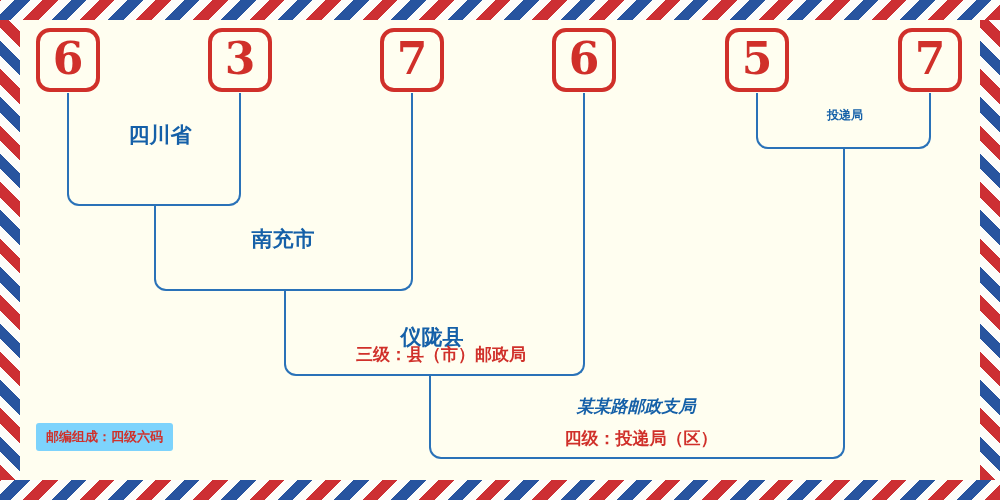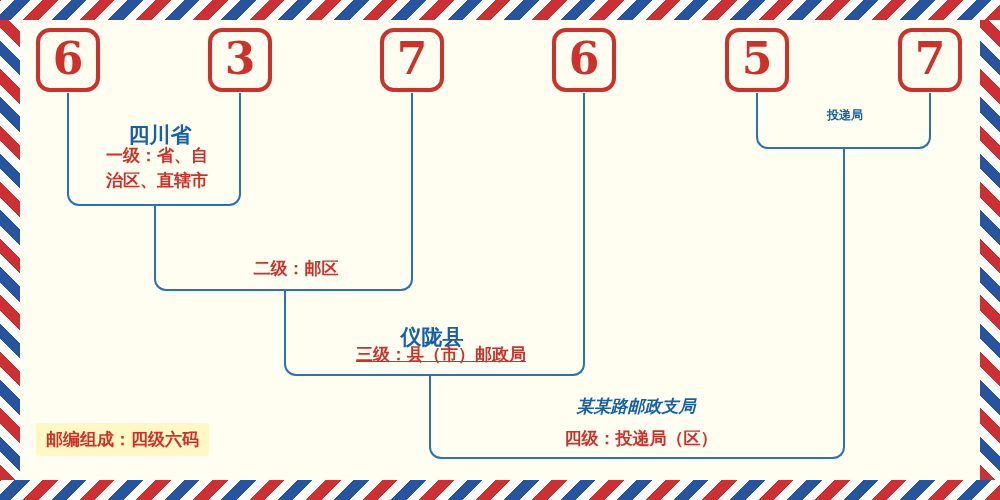--- a/index.html
+++ b/index.html
@@ -28,21 +28,21 @@
     border-radius:0 0 12px 12px;
   }
   .vline{position:absolute;width:2px;background:#2a72b8;}
   .blue-label{position:absolute;color:#1560a8;font-weight:bold;text-align:center;}
   .red-label{position:absolute;color:#d0302a;font-weight:bold;text-align:center;}
   .sz21{font-size:21px;line-height:26px;}
   .sz19{font-size:12px;line-height:24px;}
   .sz17{font-size:17px;line-height:25px;}
   .footer-note{
     position:absolute;left:36px;top:423px;padding:5px 10px;border-radius:3px;
-    background:#fef9c3;color:#d0302a;font-weight:bold;font-size:17px;font-family:Liberation Mono, monospace;
+    background:#7dd3fc;color:#d0302a;font-weight:bold;font-size:13px;font-family:Liberation Mono, monospace;
   }
 </style>
 </head>
 <body>
 
 <div class="stage">
 
   <div class="stripe stripe-h" style="left:0;top:0;width:1000px;height:20px;"></div>
   <div class="stripe stripe-h" style="left:0;top:480px;width:1000px;height:20px;"></div>
   <div class="stripe stripe-v" style="left:0;top:20px;width:20px;height:460px;"></div>
@@ -74,29 +74,25 @@
 
   <div class="bracket" style="left:284px;top:290px;width:301px;height:86px;"></div>
   <div class="vline" style="left:583px;top:93px;height:199px;"></div>
 
   <div class="bracket" style="left:429px;top:375px;width:416px;height:84px;"></div>
   <div class="vline" style="left:843px;top:147px;height:230px;"></div>
 
   <div class="bracket" style="left:756px;top:93px;width:175px;height:56px;"></div>
 
   <div class="blue-label sz21" style="left:90px;top:122px;width:140px;">四川省</div>
-  <div class="red-label sz17" style="left:77px;top:143px;width:160px;">
-    <span style="display:block;">一级：省、自</span>
-    <span style="display:block;">治区、直辖市</span>
-  </div>
 
-  <div class="red-label sz17" style="left:216px;top:256px;width:160px;">二级：邮区</div>
+  <div class="blue-label sz21" style="left:213px;top:226px;width:140px;">南充市</div>
 
   <div class="blue-label sz21" style="left:362px;top:324px;width:140px;">仪陇县</div>
-  <div class="red-label sz17" style="left:321px;top:342px;width:240px;text-decoration:underline;">三级：县（市）邮政局</div>
+  <div class="red-label sz17" style="left:321px;top:342px;width:240px;">三级：县（市）邮政局</div>
 
   <div class="blue-label sz17" style="left:536px;top:394px;width:200px;font-style:italic;">某某路邮政支局</div>
   <div class="red-label sz17" style="left:521px;top:426px;width:240px;text-align:center;">四级：投递局（区）</div>
 
   <div class="blue-label sz19" style="left:775px;top:103px;width:140px;">投递局</div>
 
   <div class="footer-note">邮编组成：四级六码</div>
 
 </div>
 

